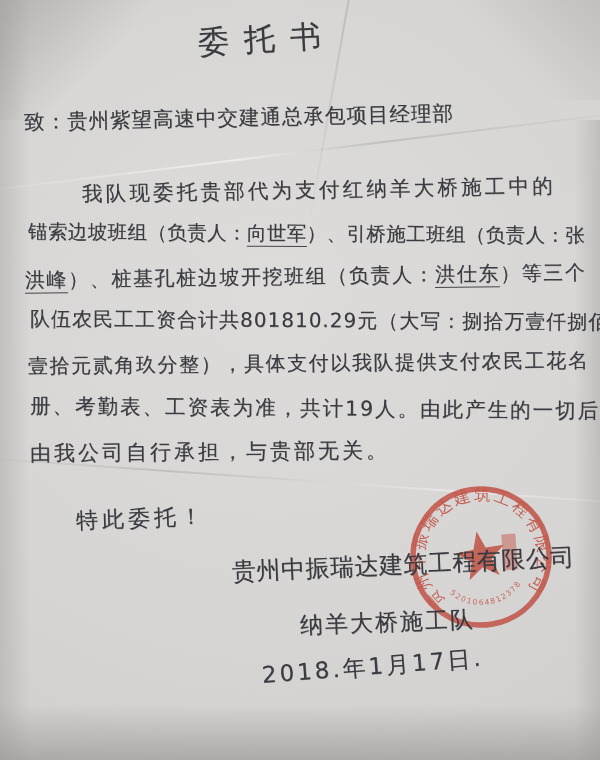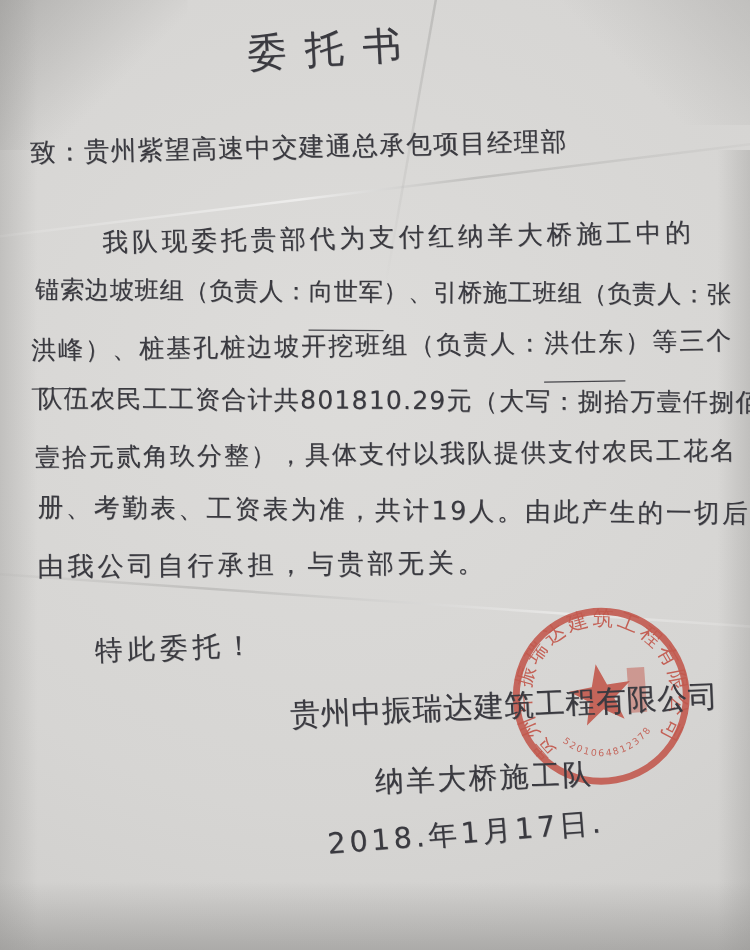--- a/index.html
+++ b/index.html
@@ -30,21 +30,21 @@
 
   
   .hand{position:absolute;color:#3a3a40;white-space:nowrap;
     text-shadow:.4px .4px .4px rgba(55,55,60,.45);
     transform-origin:left center;}
   .title{left:198px;top:22px;font-size:31px;letter-spacing:15px;transform:rotate(-3deg);}
   .addr{left:24px;top:108px;font-size:20.5px;letter-spacing:1px;transform:rotate(-1.2deg);}
   .body-wrap{position:absolute;left:0;top:176px;width:600px;}
   .bl{position:relative;height:43.5px;}
   .bl span{display:inline;}
-  .bl .uname{border-bottom:1.6px solid #46464b;padding-bottom:19px;}
+  .bl .uname{border-bottom:1.6px solid #46464b;padding-bottom:1px;}
   .bl:nth-child(1){padding-left:82px;font-size:20.5px;letter-spacing:3.2px;transform:rotate(-1deg);}
   .bl:nth-child(2){padding-left:28px;font-size:19.5px;letter-spacing:.4px;transform:rotate(.4deg);}
   .bl:nth-child(3){padding-left:25px;font-size:20px;letter-spacing:1.6px;transform:rotate(-.8deg);}
   .bl:nth-child(4){padding-left:30px;font-size:20px;letter-spacing:1px;transform:rotate(.3deg);}
   .bl:nth-child(5){padding-left:28px;font-size:20px;letter-spacing:1.6px;transform:rotate(-.6deg);}
   .bl:nth-child(6){padding-left:30px;font-size:20.5px;letter-spacing:2px;transform:rotate(.5deg);}
   .bl:nth-child(7){padding-left:30px;font-size:21px;letter-spacing:3px;transform:rotate(-.5deg);}
   .closing{left:76px;top:506px;font-size:22px;letter-spacing:4px;transform:rotate(-2deg);}
   .sig-company{left:232px;top:556px;font-size:24px;letter-spacing:.5px;transform:rotate(-2.5deg);}
   .sig-team{left:300px;top:610px;font-size:23px;letter-spacing:2px;transform:rotate(-2deg);}

